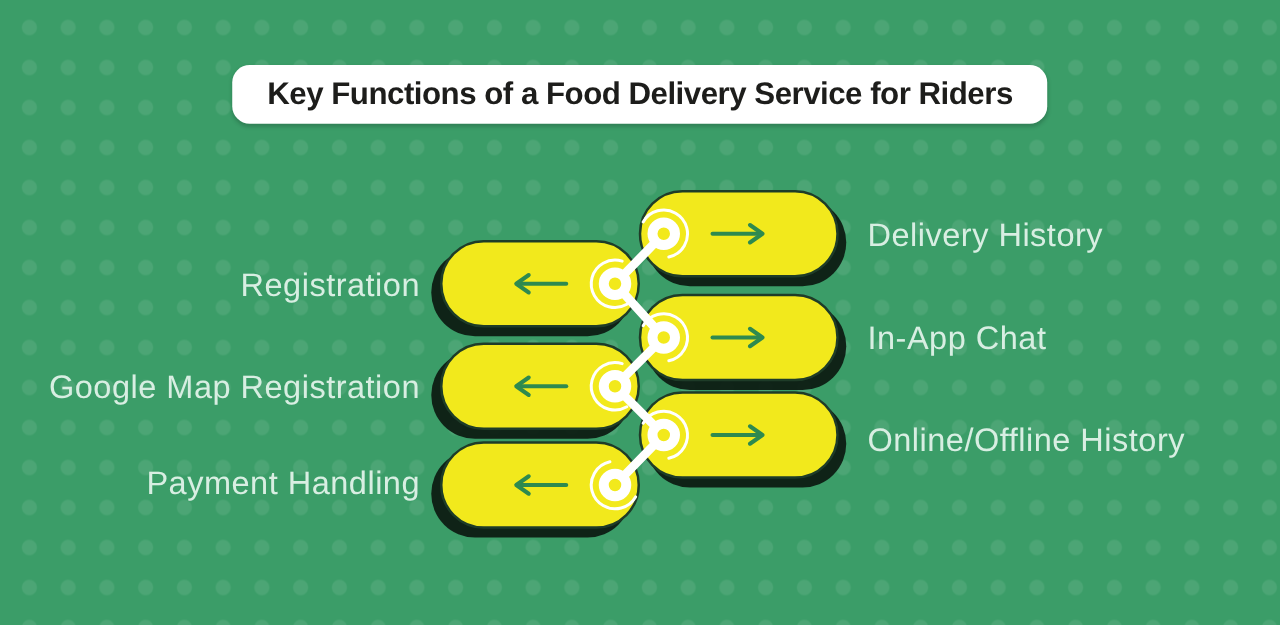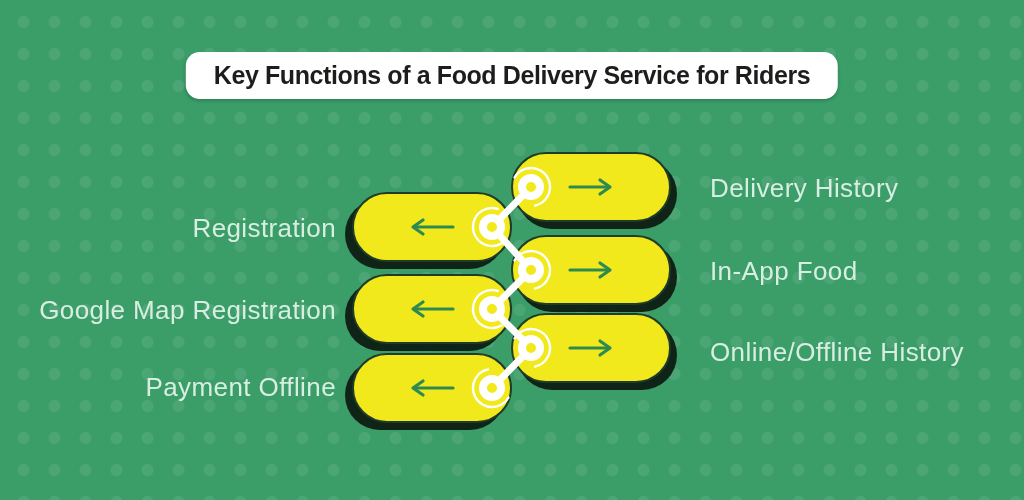--- a/index.html
+++ b/index.html
@@ -65,21 +65,21 @@
 
   .fn-label {
     position: absolute;
     font-size: 26px;
     letter-spacing: 0.4px;
     color: #d8eee2;
     white-space: nowrap;
     transform: translateY(-50%);
   }
   .fn-label.align-left  { right: 688px; text-align: right; }
-  .fn-label.align-right { left: 694px; margin-left: 16px; }
+  .fn-label.align-right { left: 694px; }
 
   .lbl-r1 { top: 188px; }
   .lbl-l1 { top: 228px; }
   .lbl-r2 { top: 271px; }
   .lbl-l2 { top: 310px; }
   .lbl-r3 { top: 352px; }
   .lbl-l3 { top: 387px; }
 
   .overlay {
     position: absolute;
@@ -91,24 +91,24 @@
 <body>
 
 <div class="canvas">
 
   <div class="title-box">
     <h1>Key Functions of a Food Delivery Service for Riders</h1>
   </div>
 
   <div class="fn-label align-left lbl-l1">Registration</div>
   <div class="fn-label align-left lbl-l2">Google Map Registration</div>
-  <div class="fn-label align-left lbl-l3">Payment Offline</div>
+  <div class="fn-label align-left lbl-l3">Payment Handling</div>
 
   <div class="fn-label align-right lbl-r1">Delivery History</div>
-  <div class="fn-label align-right lbl-r2">In-App Food</div>
+  <div class="fn-label align-right lbl-r2">In-App Chat</div>
   <div class="fn-label align-right lbl-r3">Online/Offline History</div>
 
   <div class="pill side-right pos-r1">
     <svg class="arrow-svg" width="48" height="20" viewBox="0 0 48 20">
       <path d="M3 10 L41 10" stroke="#2e8a4f" stroke-width="3.2" stroke-linecap="round" fill="none"></path>
       <polyline points="33,3 43,10 33,17" stroke="#2e8a4f" stroke-width="3.2" stroke-linecap="round" stroke-linejoin="round" fill="none"></polyline>
     </svg>
   </div>
   <div class="pill side-left pos-l1">
     <svg class="arrow-svg" width="48" height="20" viewBox="0 0 48 20">

